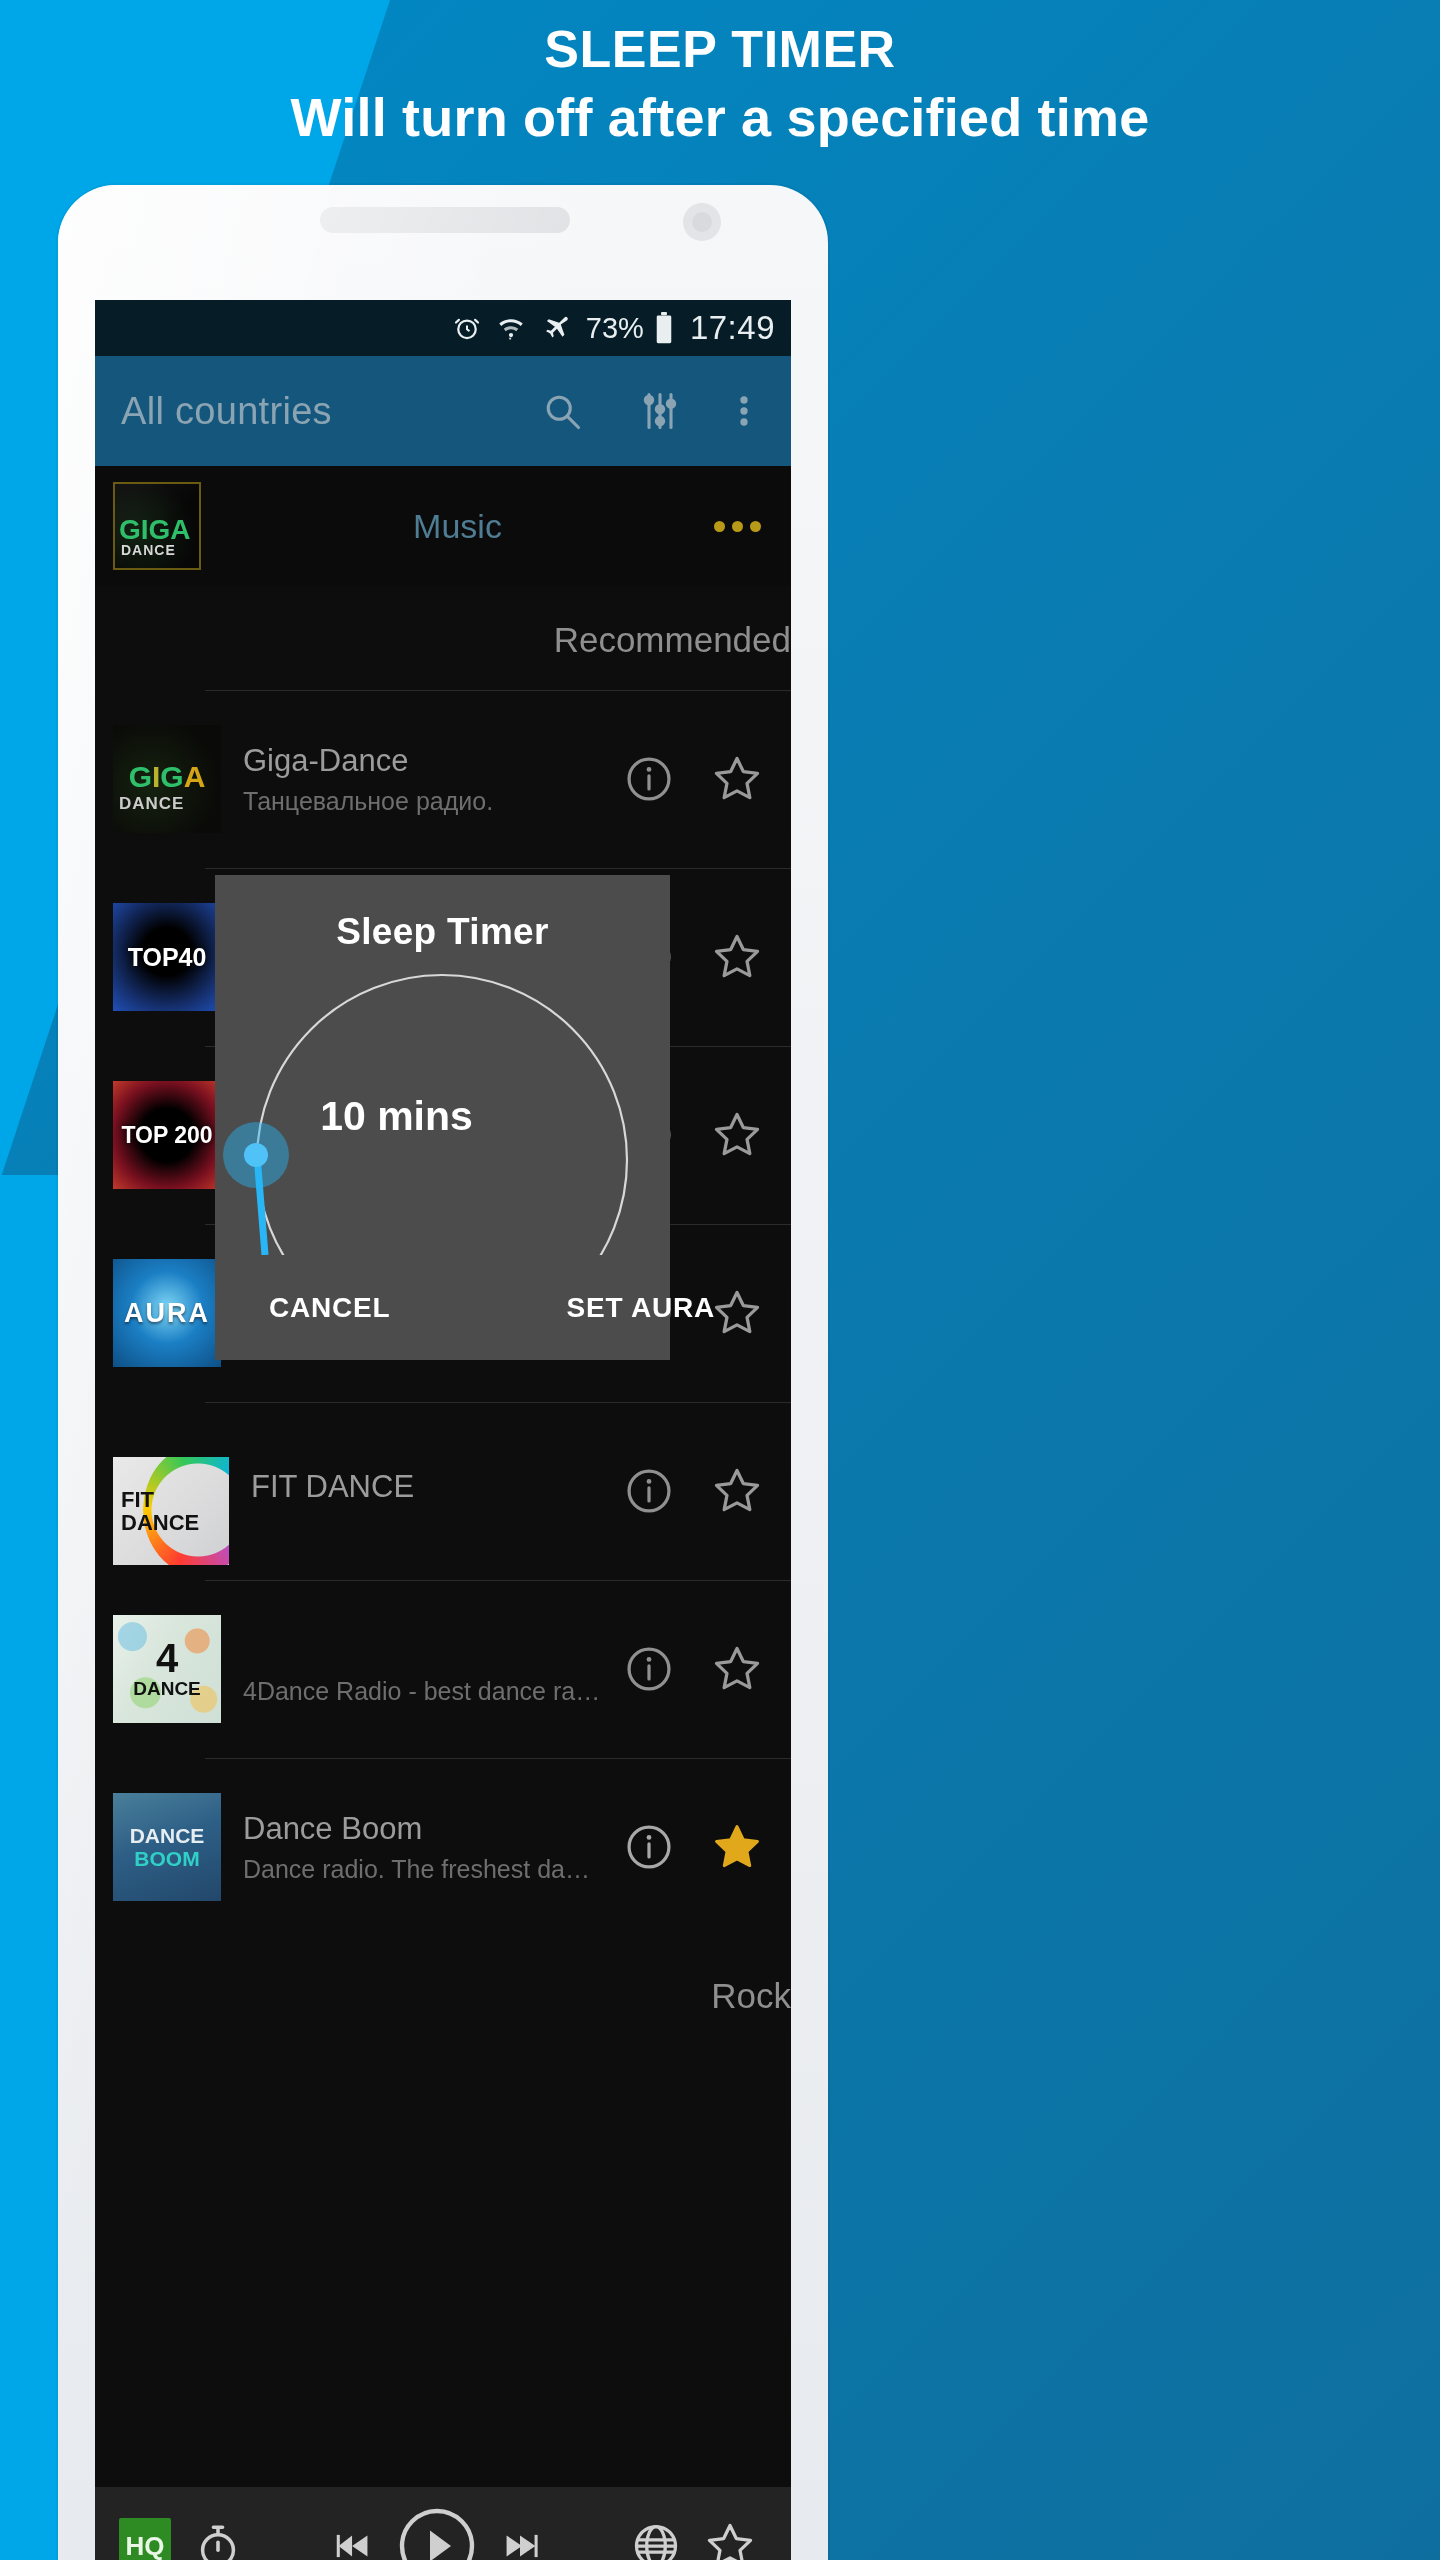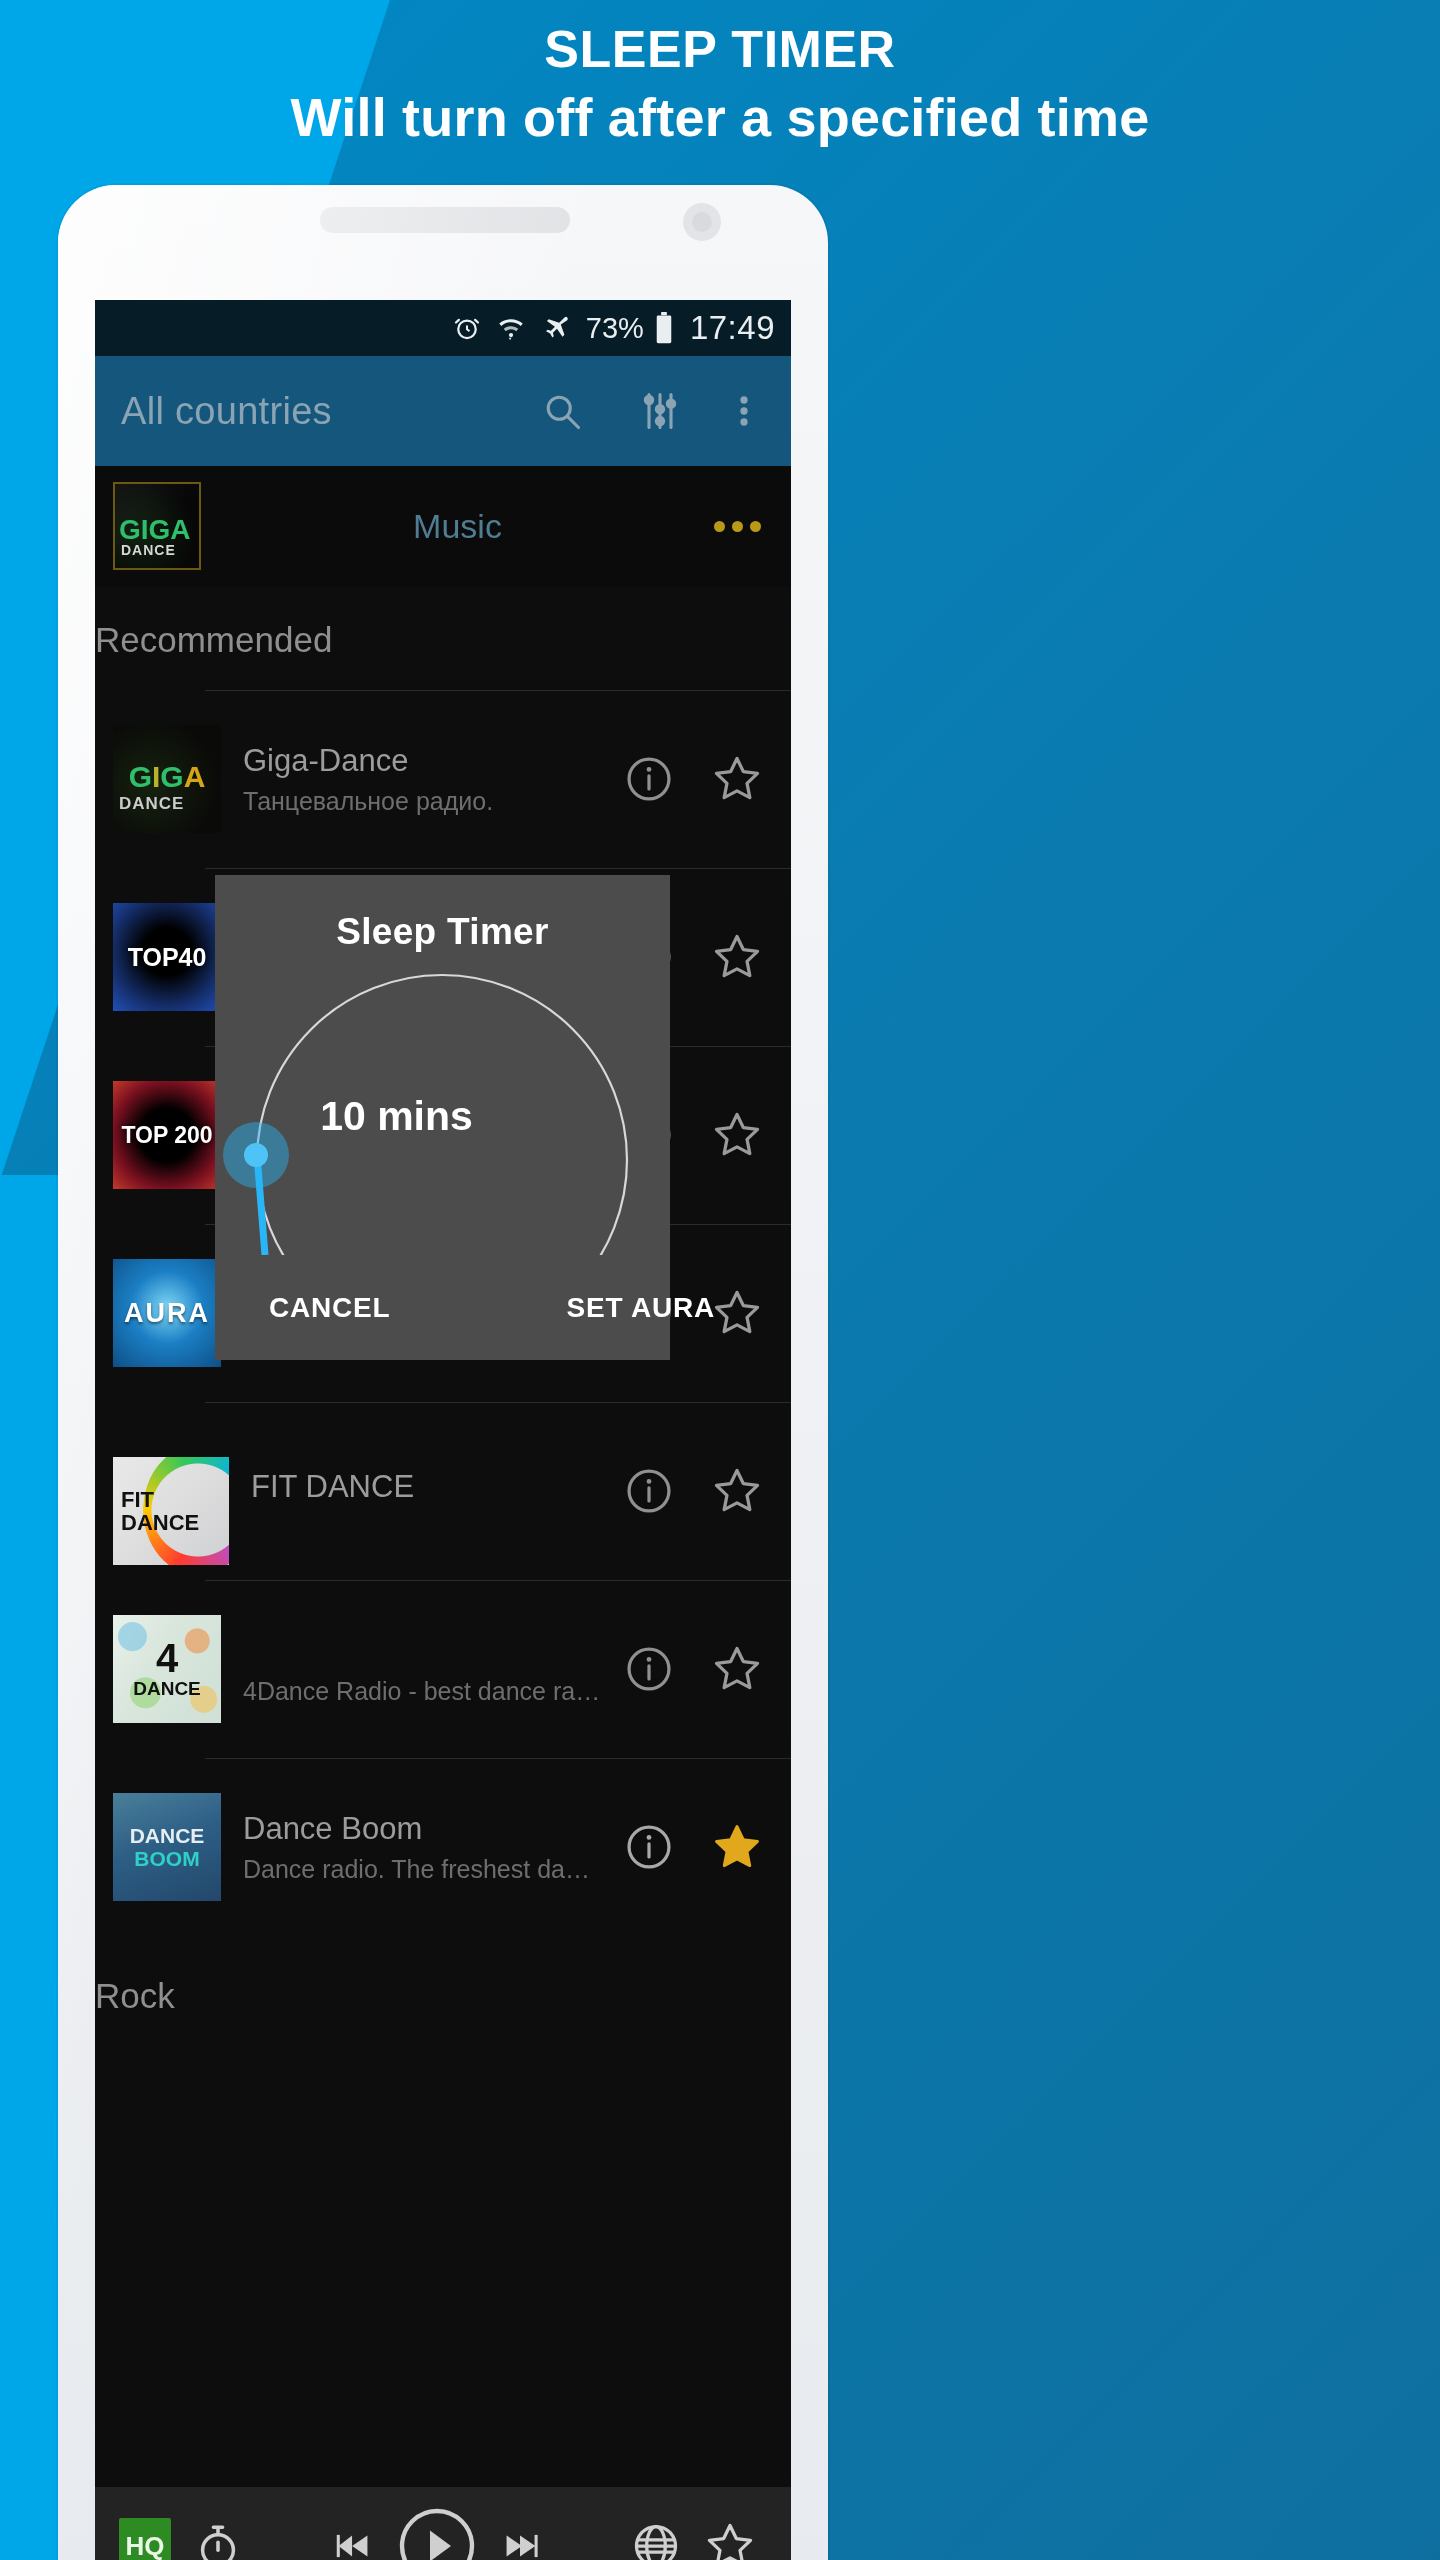--- a/index.html
+++ b/index.html
@@ -110,21 +110,21 @@
   .mini-art .g1{position:absolute;left:6px;top:30px;font-size:28px;font-weight:bold;color:#2fbf6b;}
   .mini-art .gd{position:absolute;left:6px;top:58px;font-size:14px;font-weight:bold;color:#d7d7d7;letter-spacing:1px;}
   .station-title{
     flex:1;text-align:center;color:#4f7d93;font-size:34px;
   }
   .dots3{display:flex;gap:7px;}
   .dots3 i{width:11px;height:11px;border-radius:50%;background:#b99a18;display:block;}
 
   
   .section-head{
-    text-align:left;color:#8f8f8f;font-size:35px;
+    text-align:right;color:#8f8f8f;font-size:35px;
     padding:34px 0 30px;background:#0d0d0d;
   }
 
   
   .row{
     display:flex;align-items:center;height:178px;background:#0d0d0d;
     box-sizing:border-box;padding-left:18px;position:relative;
   }
   .row + .row::before, .row.sep::before{
     content:"";position:absolute;left:110px;right:0;top:0;height:1px;background:#2b2b2b;

